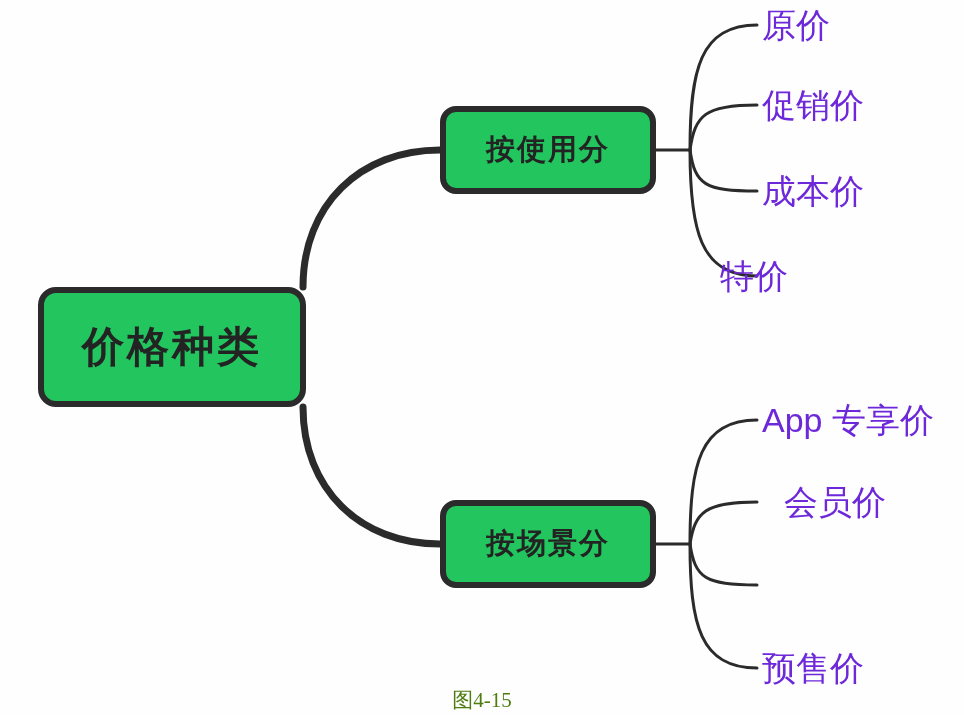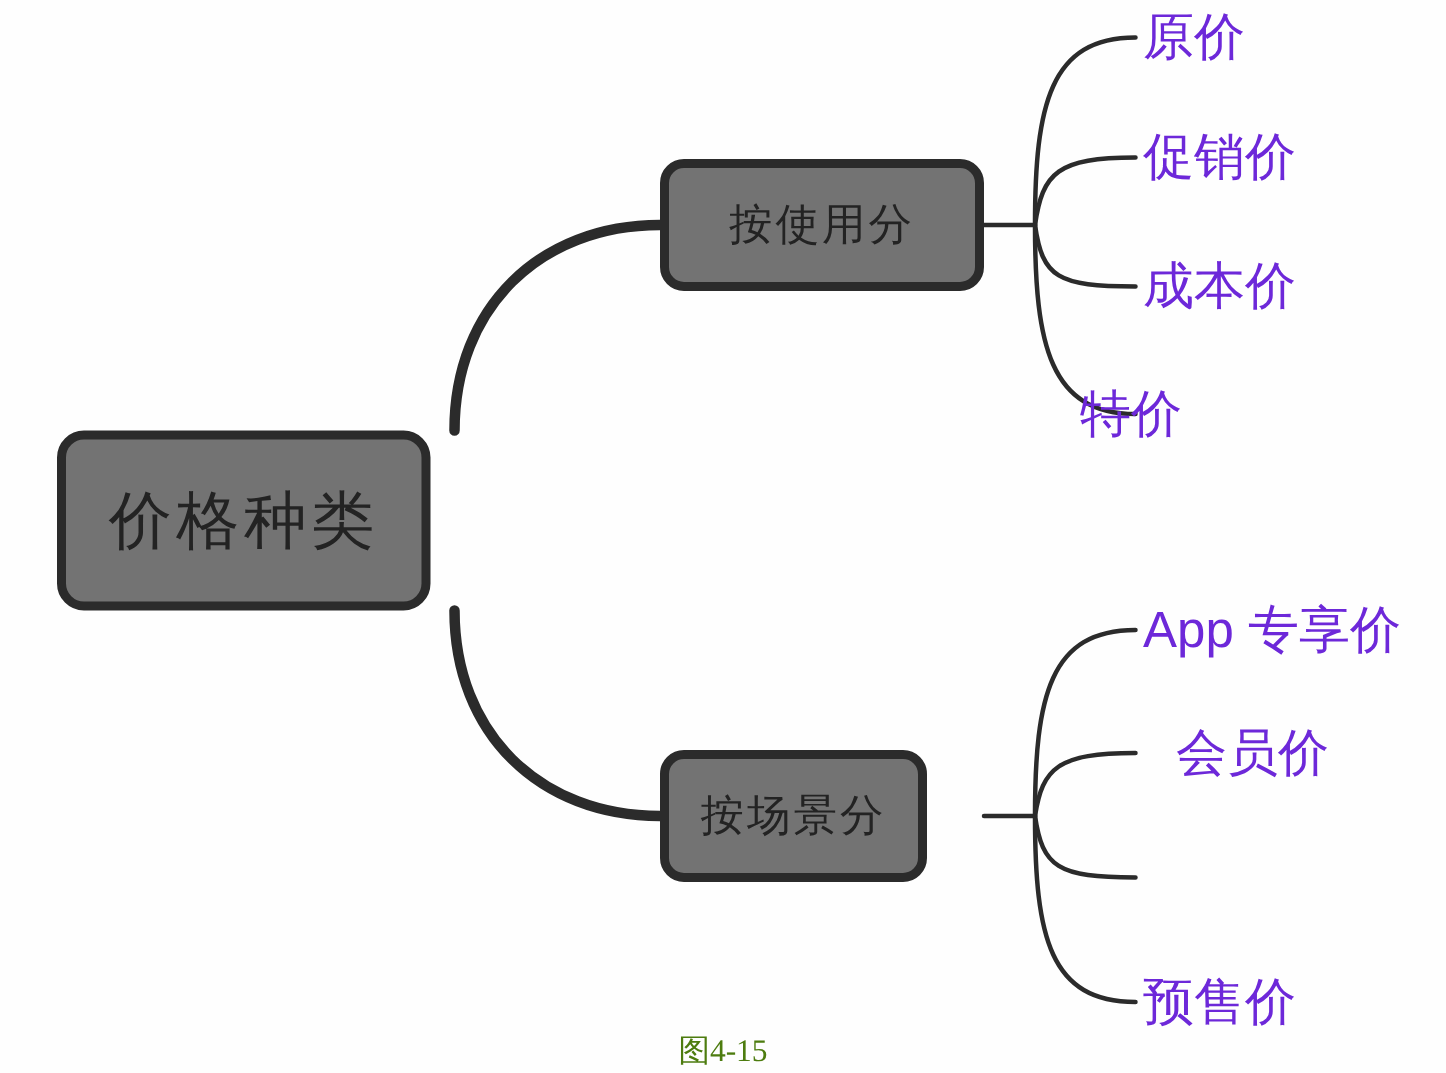--- a/index.html
+++ b/index.html
@@ -21,50 +21,50 @@
   #diagram-svg {
     position: absolute;
     left: 0;
     top: 0;
     width: 964px;
     height: 715px;
   }
   .node-box {
     position: absolute;
     box-sizing: border-box;
-    background: #737373;
+    background: #22c55e;
     border: 6px solid #2b2b2b;
     border-radius: 16px;
     display: flex;
     align-items: center;
     justify-content: center;
     color: #232323;
-    font-weight: normal;
+    font-weight: bold;
     letter-spacing: 2px;
   }
   #root-node {
     left: 38px;
     top: 287px;
-    width: 249px;
+    width: 268px;
     height: 120px;
     border-radius: 18px;
     font-size: 42px;
     letter-spacing: 3px;
   }
   #branch-node-0 {
     left: 440px;
     top: 106px;
     width: 216px;
     height: 88px;
     font-size: 29px;
   }
   #branch-node-1 {
     left: 440px;
     top: 500px;
-    width: 178px;
+    width: 216px;
     height: 88px;
     font-size: 29px;
   }
   .leaf-label {
     position: absolute;
     color: #6d28d9;
     font-size: 34px;
     white-space: nowrap;
     line-height: 1;
     transform: translateY(-50%);

